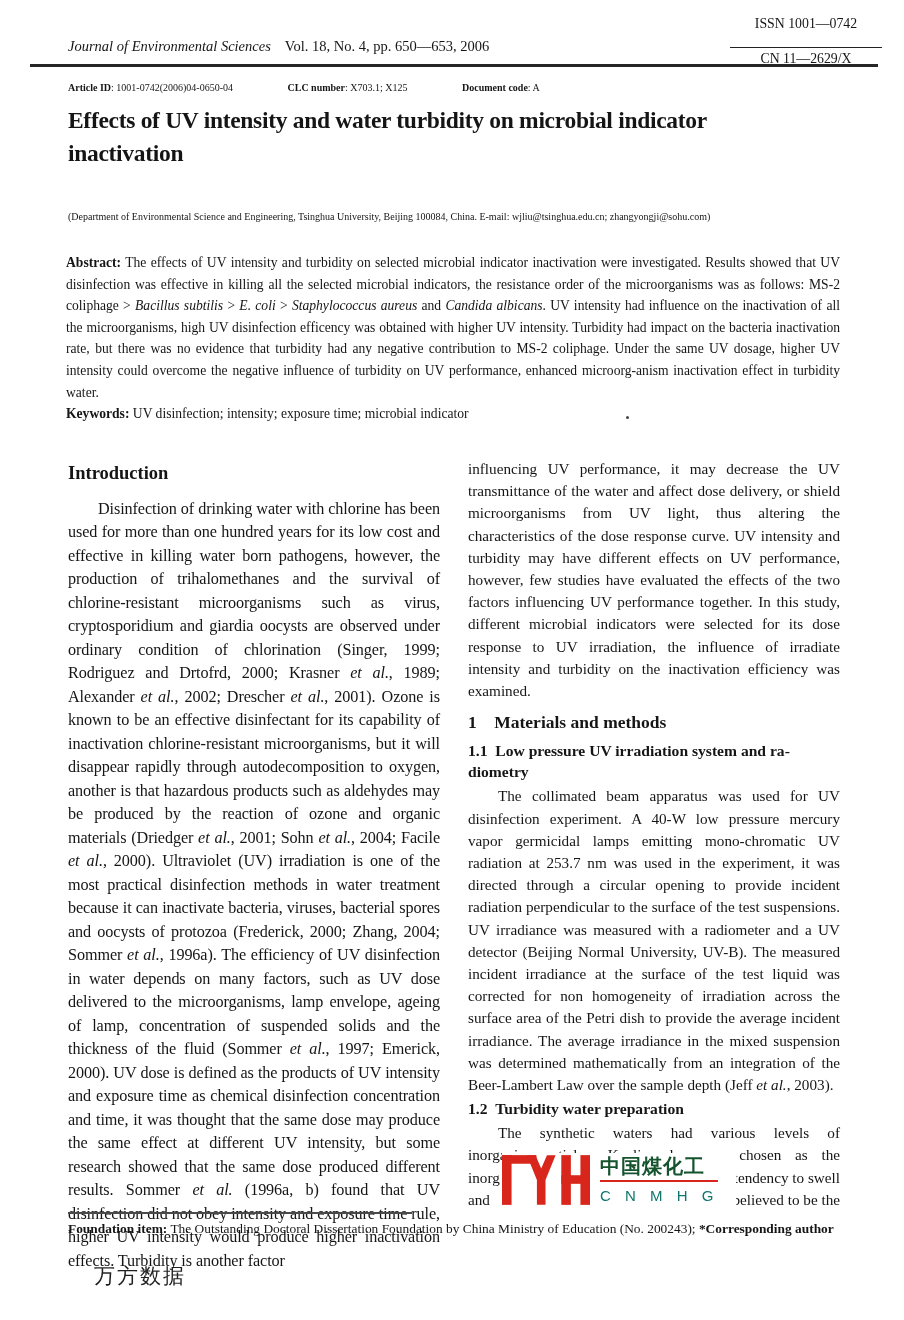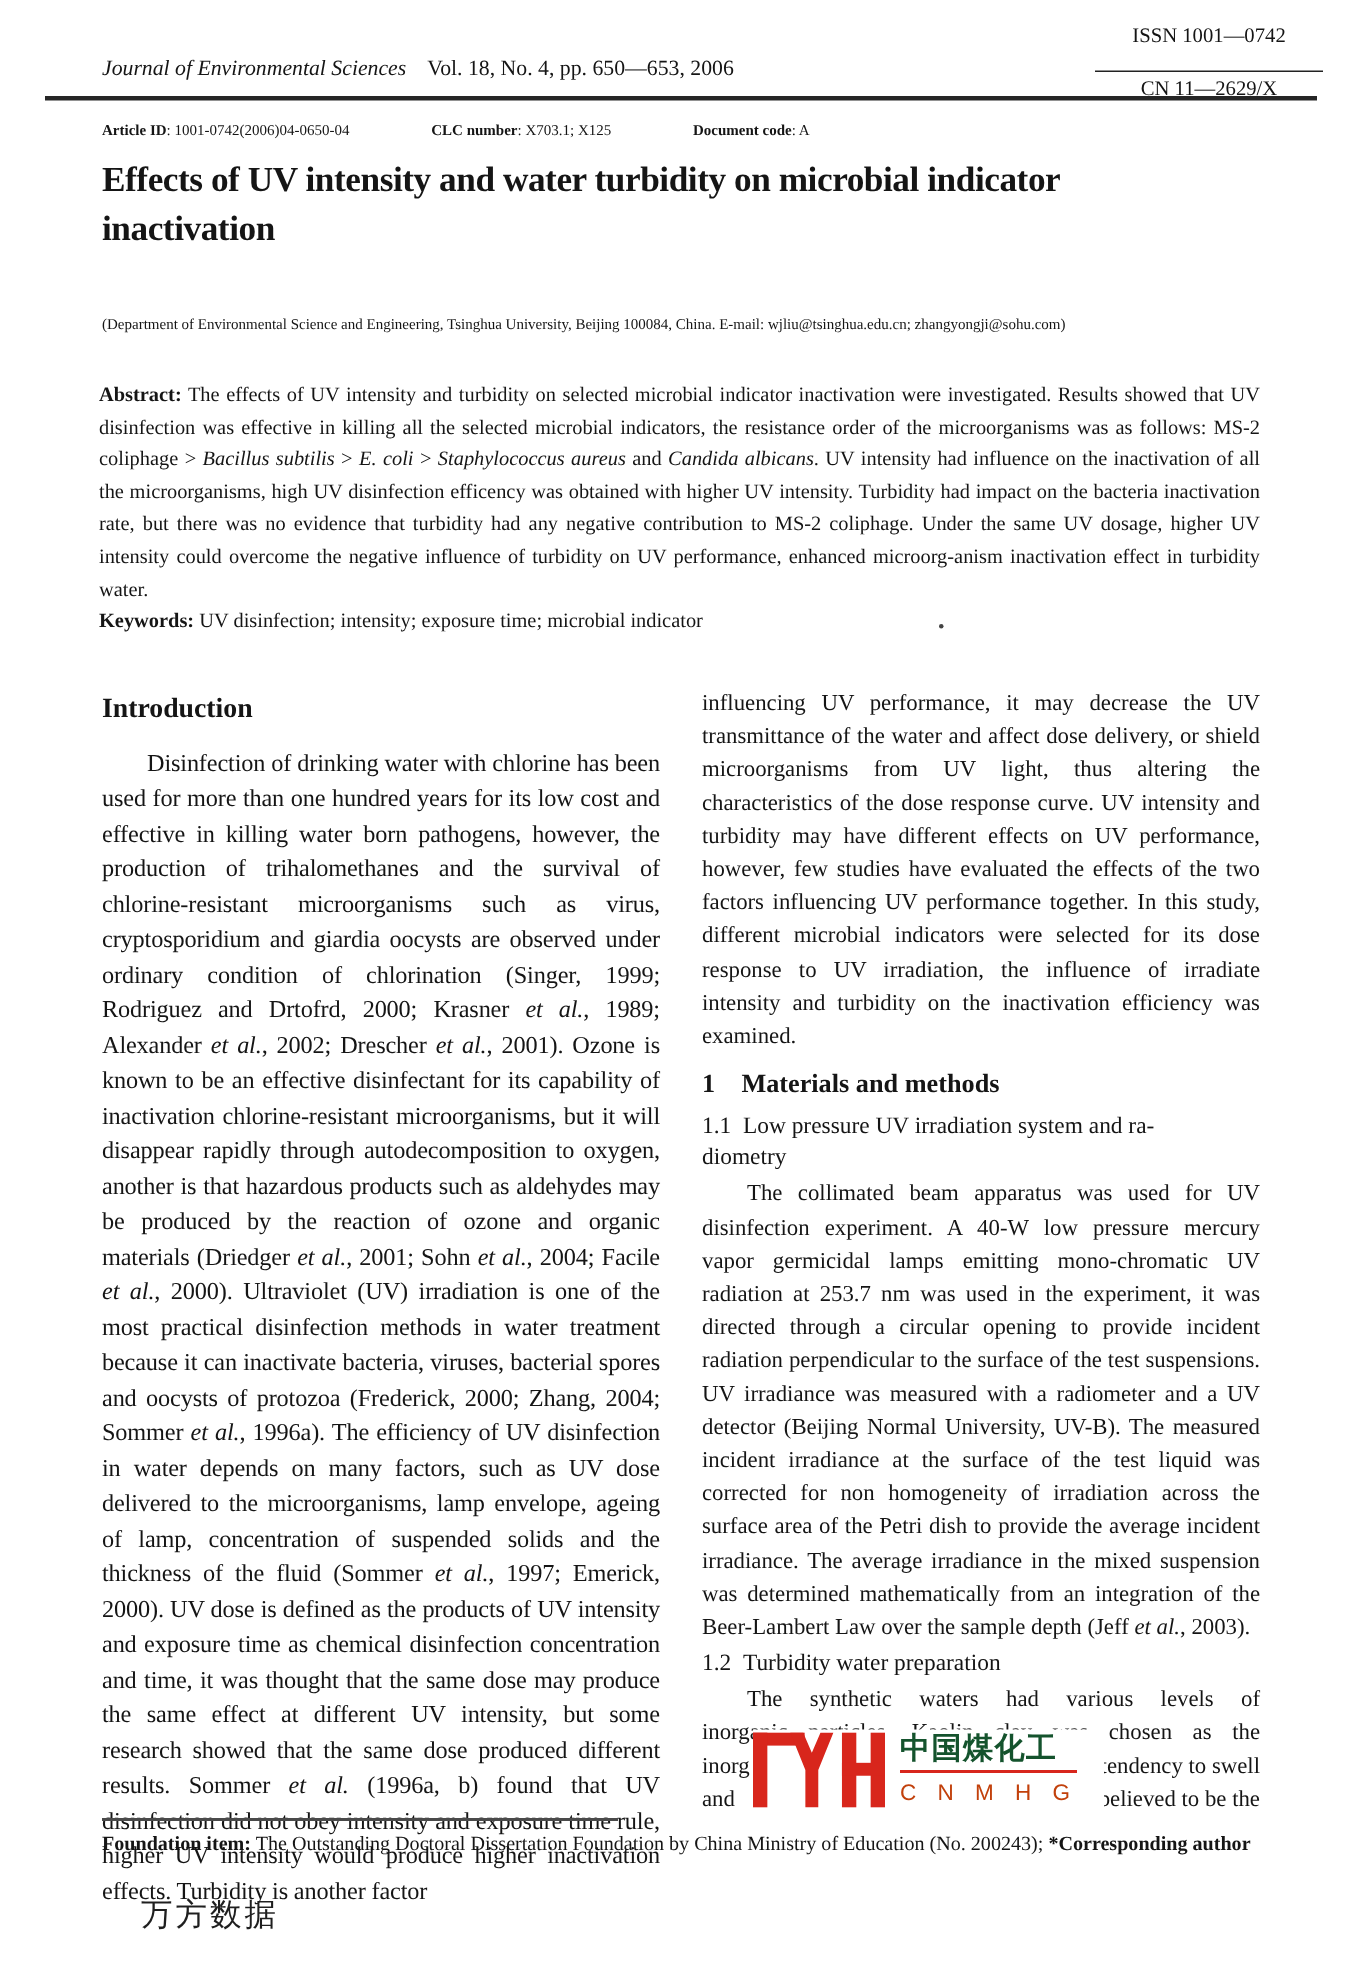--- a/index.html
+++ b/index.html
@@ -36,37 +36,37 @@
 
   
   .columns { left:68px; top:428px; width:772px; height:792px; }
   .col { position:absolute; top:0;margin-top:30px; }
   .col-left { left:0; width:372px; font-size:16.2px; line-height:23.5px; letter-spacing:-0.1px; }
   .col-right { left:400px; width:372px; font-size:15.2px; line-height:22.2px; }
   .para { margin:0; text-align:justify; }
   .indent { text-indent:30px; }
   .h-intro { font-size:18.5px; font-weight:bold; margin:4px 0 12px; letter-spacing:0; }
   .h-sec  { font-size:17.5px; font-weight:bold; margin:9px 0 7px; }
-  .h-sub  { font-size:15.6px; font-weight:normal; line-height:21px; margin:2px 0 3px; }
+  .h-sub  { font-size:15.6px; font-weight:bold; line-height:21px; margin:2px 0 3px; }
 
   .para12 { position:relative; margin-top:2px; }
   .p12-line { height:22.2px; overflow:visible; }
   .jline { text-align:justify; text-align-last:justify; }
   .indent1 { text-indent:30px; }
   .frag { display:flex; justify-content:space-between; }
 
   
   .watermark { position:absolute; left:34px; top:31px; width:234px; height:58px;
                background:#ffffff; display:flex; align-items:flex-start; gap:10px; z-index:2; }
   .wm-logo { width:88px; height:54px; flex:none; }
   .wm-right { padding-top:1px; }
   .wm-cn { font-size:20px; line-height:1.2; color:#14532d; font-weight:bold; letter-spacing:1px;
            border-bottom:2.5px solid #d8261c; padding-bottom:2px;
            font-family:"Liberation Sans", sans-serif; white-space:nowrap; }
-  .wm-latin { font-family:"Liberation Sans", sans-serif; font-size:15px; color:#c2410c;
+  .wm-latin { font-family:"Liberation Sans", sans-serif; font-size:15px; color:#0f766e;
               letter-spacing:5px; margin-top:3px; white-space:nowrap; }
 
   
   .footnote-rule { left:68px; top:1212px; width:344px; height:1.6px; background:#4a4a4a; }
   .footnote { left:68px; top:1221px; width:782px; font-size:13.4px; margin:0; }
 
   .wanfang { left:94px; top:1262px; font-size:21px; color:#1f1f1f; letter-spacing:2px;
              font-family:"Liberation Sans", sans-serif; }
   .artifact-dot { left:626px; top:416px; width:3px; height:3px; background:#444; border-radius:50%; }
 </style>

